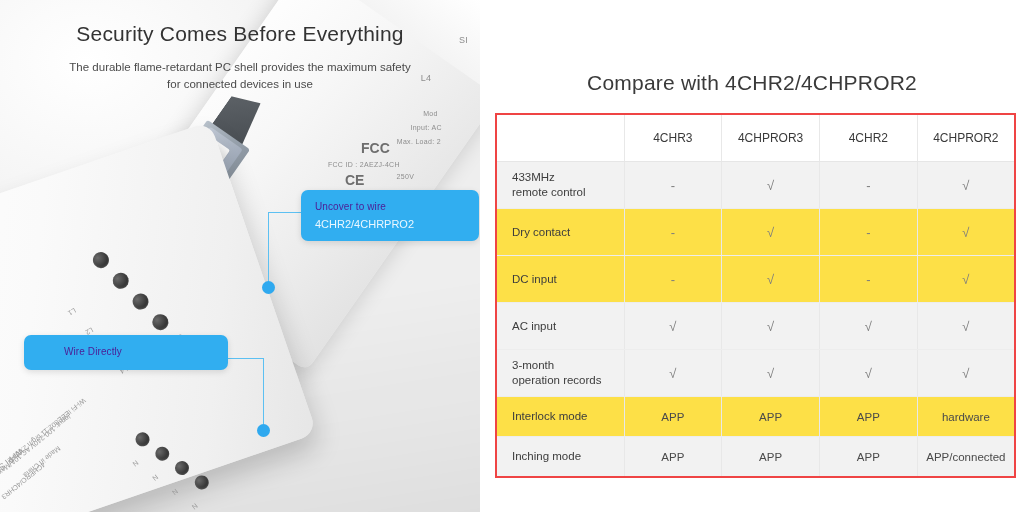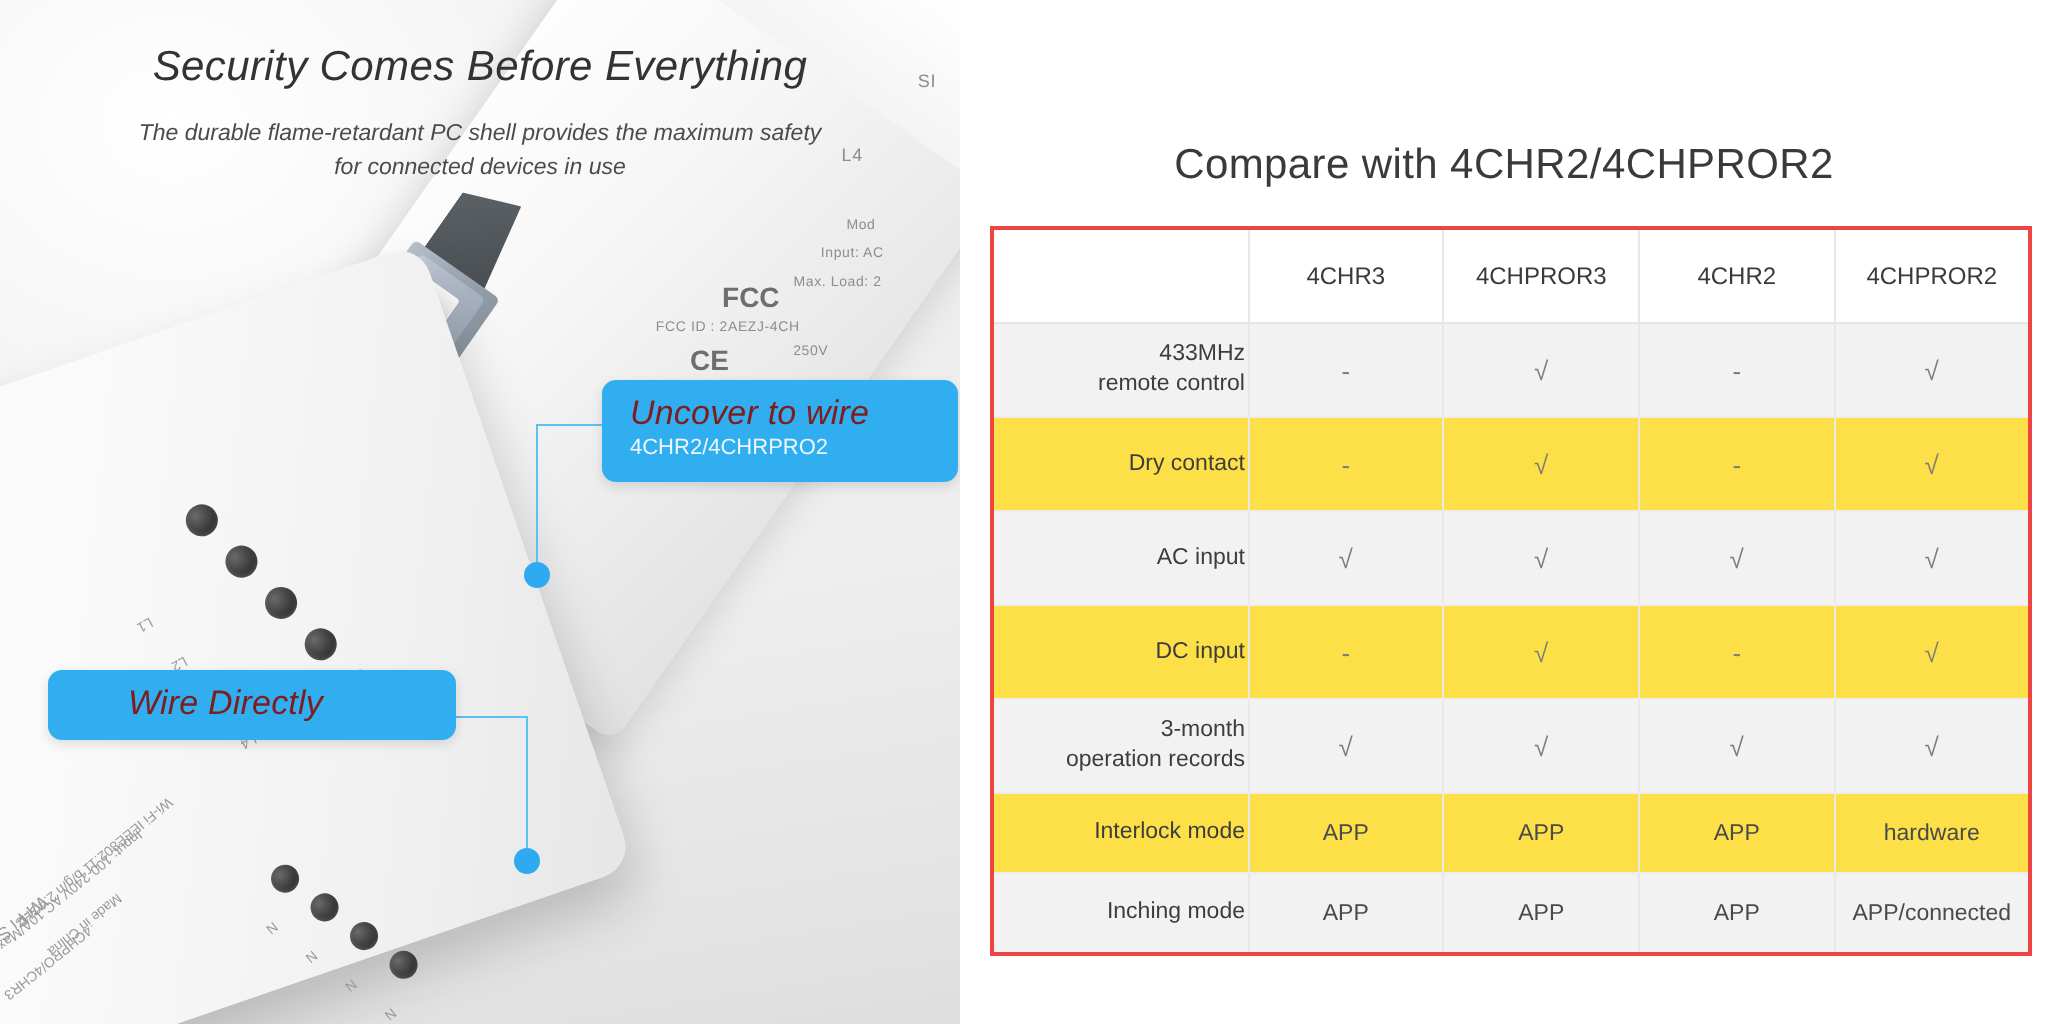--- a/index.html
+++ b/index.html
@@ -131,25 +131,24 @@
   
   .callout {
     position: absolute;
     background: #31aef0;
     border-radius: 7px;
     padding: 8px 14px 9px 14px;
     box-shadow: 0 2px 6px rgba(0,0,0,0.12);
     z-index: 30;
   }
   .callout .c-title {
-    color: #7f1d1d;
-    font-size: 17px;
+    color: #4c1d95;
+    font-size: 10px;
     line-height: 18px;
     letter-spacing: .1px;
-    font-style: italic;
   }
   .callout .c-sub {
     color: #eaf7ff;
     font-size: 11px;
     line-height: 15px;
     margin-top: 1px;
   }
   .leader {
     position: absolute;
     border-color: #5cc0f2;
@@ -163,21 +162,20 @@
     z-index: 26;
   }
 
   
   .headline-wrap {
     position: absolute;
     left: 0; top: 22px;
     width: 480px;
     text-align: center;
     z-index: 20;
-    font-style: italic;
   }
   .headline {
     font-size: 21px;
     color: #333333;
     letter-spacing: .2px;
   }
   .subhead {
     margin-top: 13px;
     font-size: 11.5px;
     color: #4b4b4b;
@@ -230,21 +228,21 @@
     height: 44px;
     text-align: center;
     font-size: 12px;
     color: #3a3a3a;
     background: #ffffff;
     border-bottom: 1px solid #e6e6e6;
   }
   table.cmp thead th.feature-head { border-right: 1px solid #e8e8e8; }
 
   table.cmp td.feature {
-    text-align: right;
+    text-align: left;
     padding-left: 15px;
     color: #3d3d3d;
     line-height: 15px;
   }
   table.cmp td.val {
     text-align: center;
     color: #4a4a4a;
   }
   table.cmp td.val.check { color: #7d7d7d; font-size: 13px; }
 
@@ -406,33 +404,33 @@
         </tr>
 
         <tr class="tall plain">
           <td class="feature">Dry contact</td>
           <td class="val check">-</td>
           <td class="val check">√</td>
           <td class="val check">-</td>
           <td class="val check">√</td>
         </tr>
 
+        <tr class="tall plain">
+          <td class="feature">DC input</td>
+          <td class="val check">-</td>
+          <td class="val check">√</td>
+          <td class="val check">-</td>
+          <td class="val check">√</td>
+        </tr>
+
         <tr class="tall shade">
           <td class="feature">AC input</td>
           <td class="val check">√</td>
           <td class="val check">√</td>
           <td class="val check">√</td>
-          <td class="val check">√</td>
-        </tr>
-
-        <tr class="tall plain">
-          <td class="feature">DC input</td>
-          <td class="val check">-</td>
-          <td class="val check">√</td>
-          <td class="val check">-</td>
           <td class="val check">√</td>
         </tr>
 
         <tr class="tall shade">
           <td class="feature">
             <span>3-month</span><br>
             <span>operation records</span>
           </td>
           <td class="val check">√</td>
           <td class="val check">√</td>

